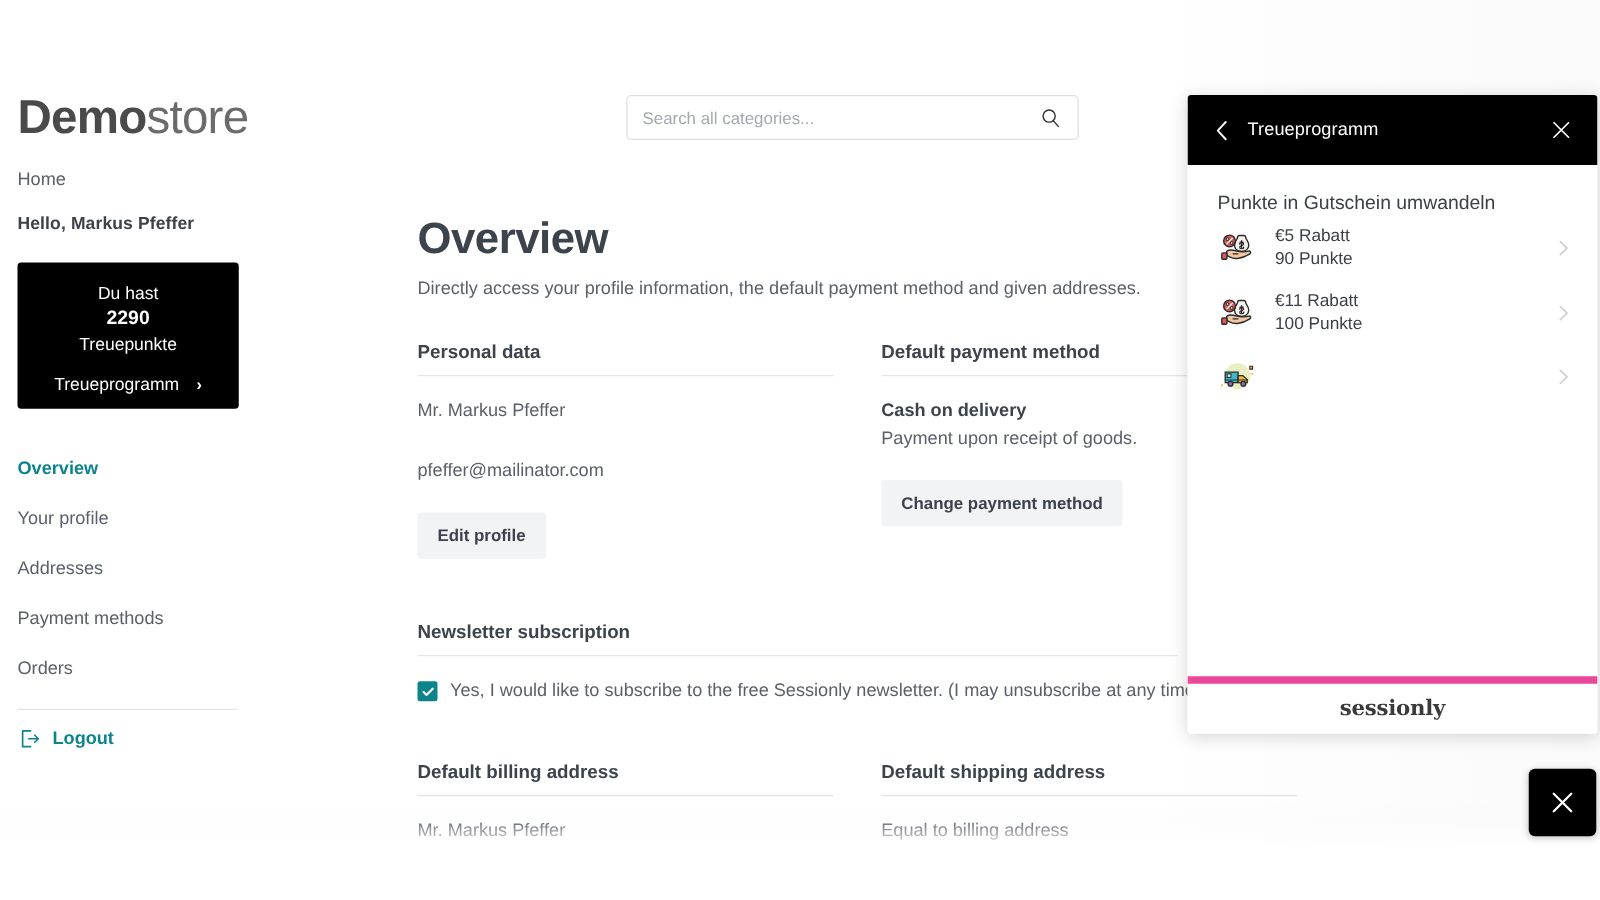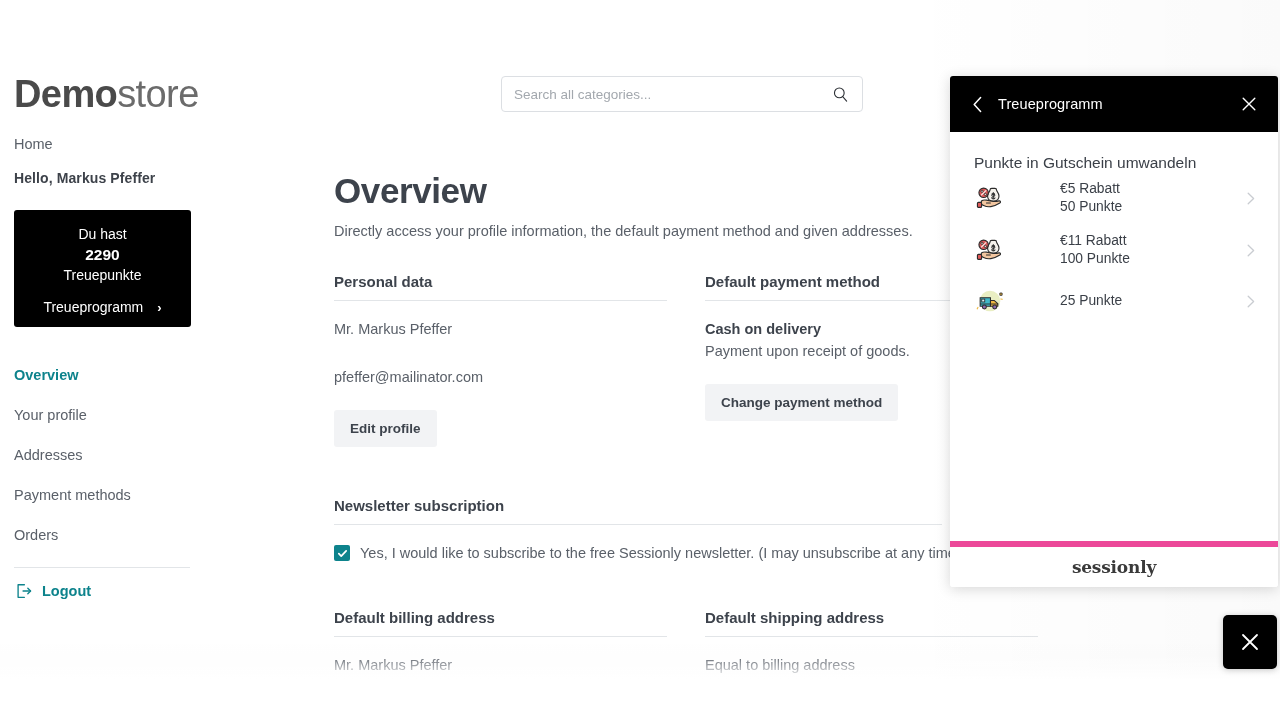--- a/index.html
+++ b/index.html
@@ -335,21 +335,21 @@
     padding: 8px 18px 8px 24px;
     cursor: pointer;
     min-height: 50px;
   }
   .reward-icon {
     width: 32px; height: 32px;
     flex: 0 0 32px;
     margin-right: 14px;
     display: flex; align-items: center; justify-content: center;
   }
-  .reward-texts { flex: 1; margin-left: 40px; }
+  .reward-texts { flex: 1; }
   .reward-title {
     font-size: 13.8px;
     color: #3b4048;
     line-height: 18px;
   }
   .reward-points {
     font-size: 13.8px;
     color: #3b4048;
     line-height: 18px;
   }
@@ -554,21 +554,21 @@
               <circle cx="7.5" cy="8.8" r="1.2" fill="#f7e9e4" stroke="#2b2b2b" stroke-width=".9"></circle>
               <circle cx="11" cy="12.1" r="1.2" fill="#f7e9e4" stroke="#2b2b2b" stroke-width=".9"></circle>
               <path d="M11.6 8.2L6.9 12.8" stroke="#f7e9e4" stroke-width="1.2" stroke-linecap="round"></path>
               <path d="M6.8 19.2c1.5-1.1 3.5-1.3 5.5-.9l5.6 1.1c1.6.3 5.2.4 7.6-.3 1.6-.4 2.4 1.4 1 2.3-2.8 1.8-6.6 3.4-9.6 3.8-2.6.4-5.7-.2-7.7-1.2l-2.4-1.2z" fill="#f2c6a0" stroke="#2b2b2b" stroke-width="1.2" stroke-linejoin="round"></path>
               <path d="M3.6 20.6h2.4c.6 0 1 .4 1 1v3.4c0 .6-.4 1-1 1H3.6c-.6 0-1-.4-1-1v-3.4c0-.6.4-1 1-1z" fill="#e05a5a" stroke="#2b2b2b" stroke-width="1.2"></path>
               <path d="M12.2 21.4h4.2" stroke="#2b2b2b" stroke-width="1.1" stroke-linecap="round"></path>
             </svg>
           </div>
           <div class="reward-texts">
             <div class="reward-title">€5 Rabatt</div>
-            <div class="reward-points">50 Punkte</div>
+            <div class="reward-points">90 Punkte</div>
           </div>
           <div class="reward-chev">
             <svg width="8" height="13" viewBox="0 0 8 13" fill="none">
               <path d="M1.2 1.2l5.4 5.3-5.4 5.3" stroke="#c9ccd1" stroke-width="1.3" stroke-linecap="round" stroke-linejoin="round"></path>
             </svg>
           </div>
         </div>
 
         <div class="reward-item">
           <div class="reward-icon">
@@ -604,21 +604,20 @@
               <path d="M16.5 15.5h4.2l3.6 3.4v2.6h-7.8z" fill="#f0b840" stroke="#2b2b2b" stroke-width="1.1" stroke-linejoin="round"></path>
               <path d="M5.5 19.2h19.3" stroke="#2b2b2b" stroke-width="1"></path>
               <rect x="7.2" y="14" width="3.2" height="3" fill="#d8f1f4" stroke="#2b2b2b" stroke-width=".9"></rect>
               <circle cx="10" cy="22.4" r="2.1" fill="#8c6ab0" stroke="#2b2b2b" stroke-width="1.1"></circle>
               <circle cx="21" cy="22.4" r="2.1" fill="#8c6ab0" stroke="#2b2b2b" stroke-width="1.1"></circle>
               <path d="M26.5 7.5h2.4v2.4h-2.4z" fill="#f0b840" stroke="#2b2b2b" stroke-width=".9"></path>
               <path d="M3.2 22.8l-.9 1.6M27.5 13.8l1.6.4" stroke="#f0b840" stroke-width="1.1" stroke-linecap="round"></path>
             </svg>
           </div>
           <div class="reward-texts">
-            <div class="reward-points">25 Punkte</div>
           </div>
           <div class="reward-chev">
             <svg width="8" height="13" viewBox="0 0 8 13" fill="none">
               <path d="M1.2 1.2l5.4 5.3-5.4 5.3" stroke="#c9ccd1" stroke-width="1.3" stroke-linecap="round" stroke-linejoin="round"></path>
             </svg>
           </div>
         </div>
 
       </div>
     </div>

